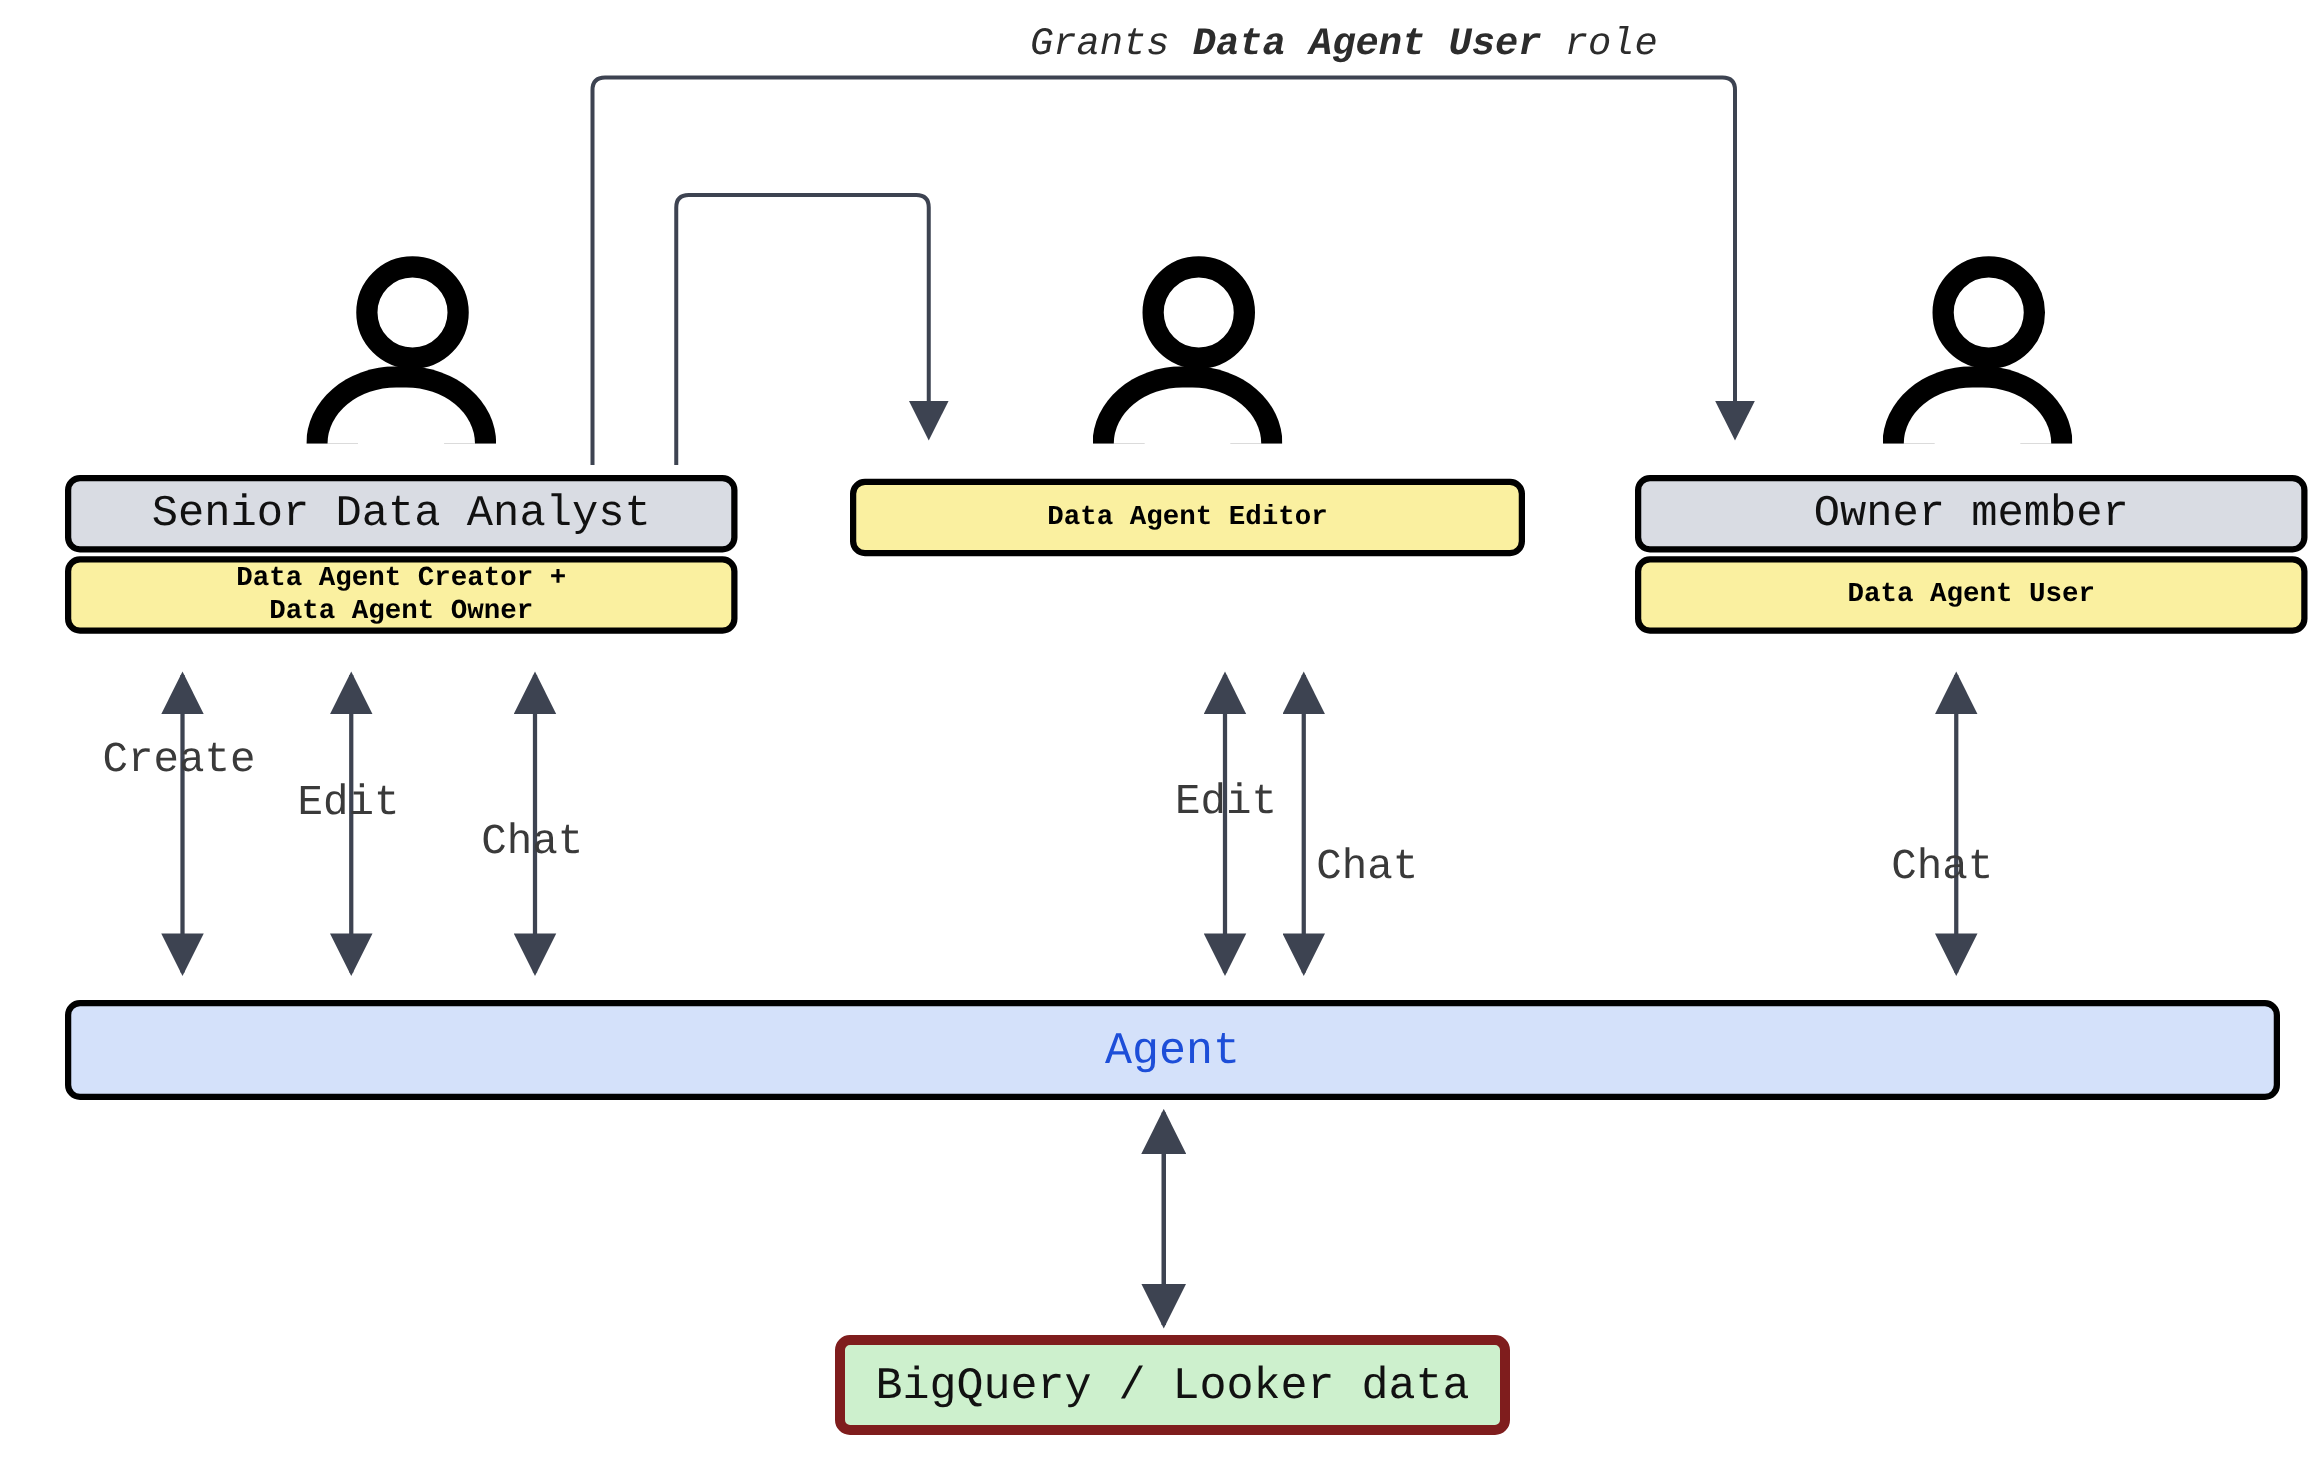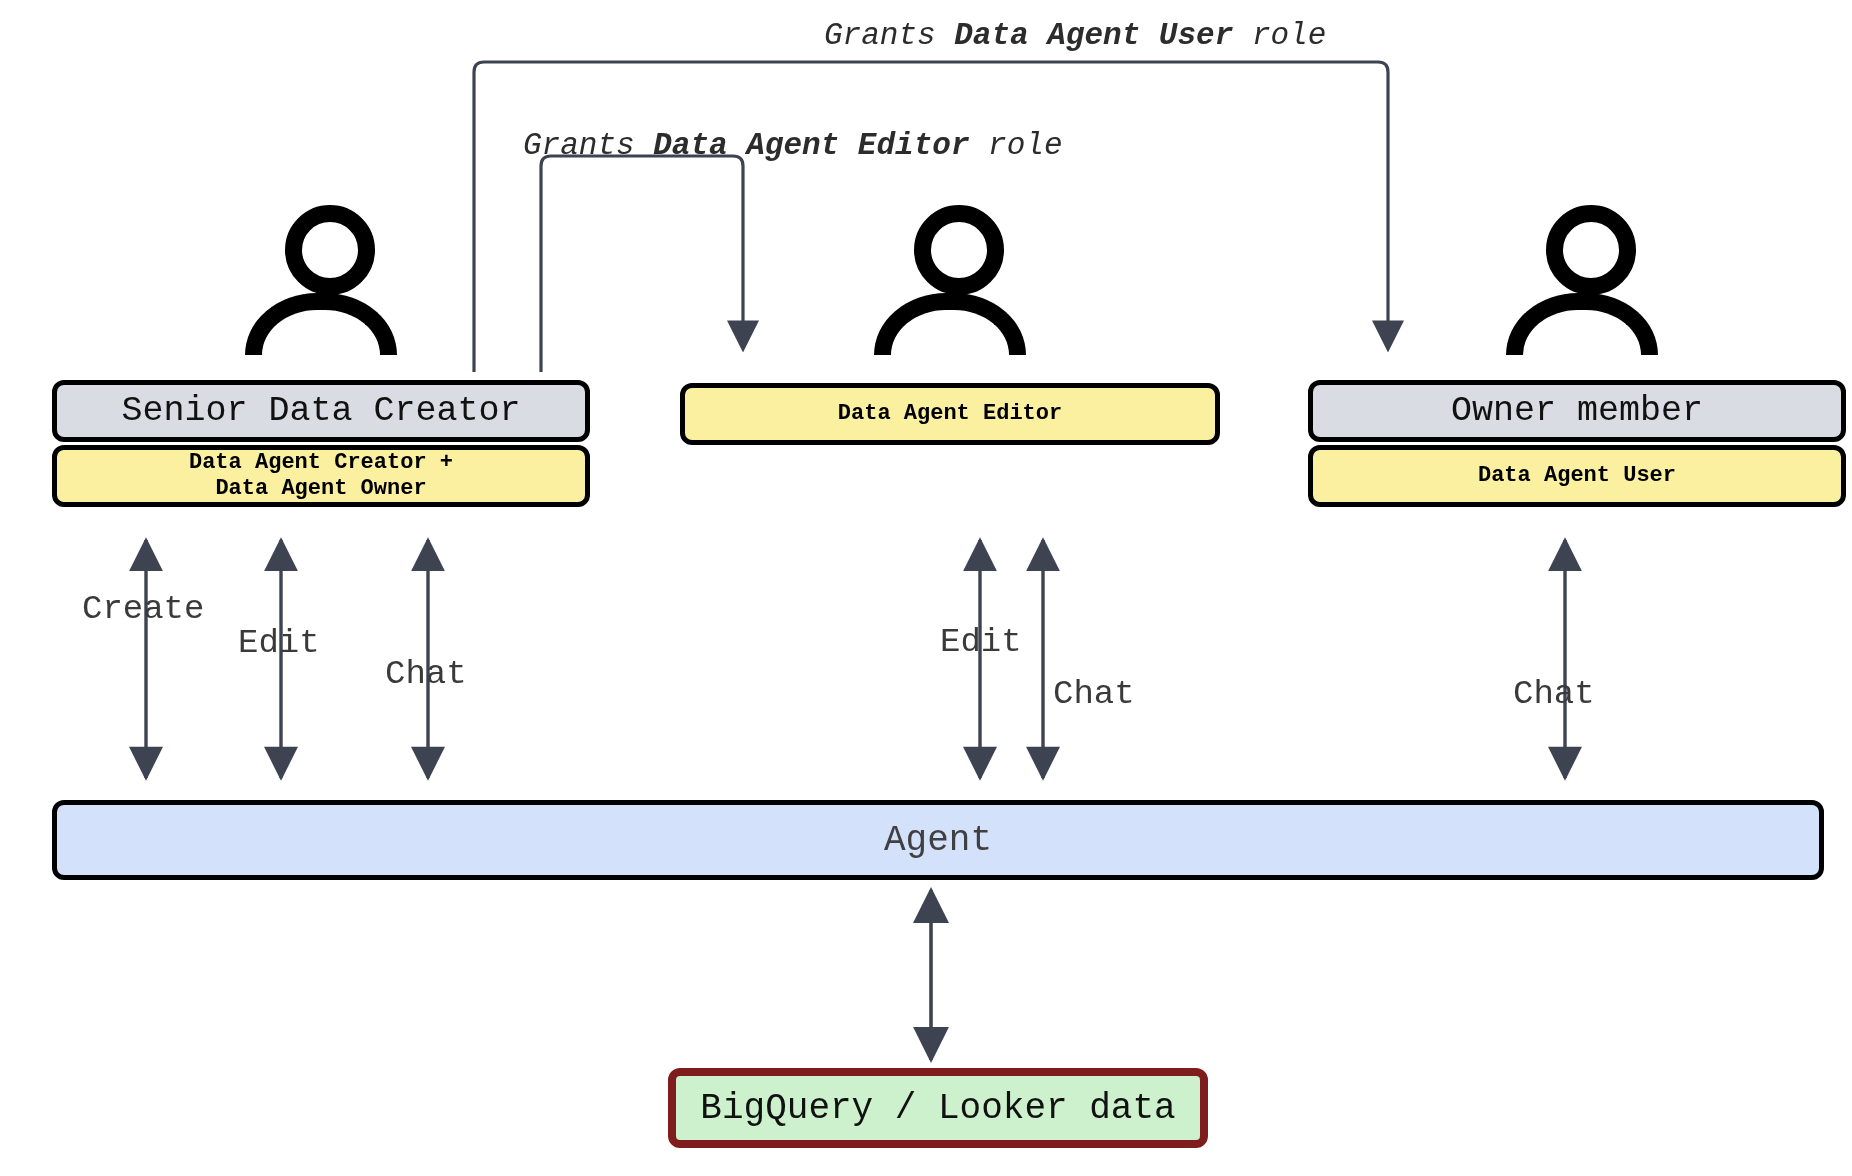--- a/index.html
+++ b/index.html
@@ -98,21 +98,21 @@
     width: 1772px;
     height: 80px;
     background: #d4e1fa;
     border: 5px solid #000000;
     border-radius: 12px;
     box-sizing: border-box;
     display: flex;
     align-items: center;
     justify-content: center;
     font-size: 36px;
-    color: #404040;
+    color: #1d4ed8;
   }
 
   .data-box {
     position: absolute;
     left: 668px;
     top: 1068px;
     width: 540px;
     height: 80px;
     background: #cdf0cd;
     border: 8px solid #7f1d1d;
@@ -187,31 +187,28 @@
 
     <g>
       <line x1="931" y1="890" x2="931" y2="1060" stroke="#3d4351" stroke-width="3.6" marker-end="url(#arrowFilled)" marker-start="url(#arrowFilledStart)"></line>
     </g>
   </svg>
 
   <div class="grant-label" style="left:824px; top:18px;">
     <span>Grants </span><b>Data Agent User</b><span> role</span>
   </div>
 
-  <div class="grant-label" style="left:523px; top:128px;">
-    <span>Grants </span><b>Data Agent Editor</b><span> role</span>
-  </div>
 
   <div class="person" style="left:241px; top:205px;">
     <div class="head"></div>
     <div class="body"></div>
   </div>
 
   <div class="group" style="left:52px; top:380px; width:538px;">
-    <div class="title-box">Senior Data Creator</div>
+    <div class="title-box">Senior Data Analyst</div>
     <div class="role-box two-line">
       <div>
         <div>Data Agent Creator +</div>
         <div>Data Agent Owner</div>
       </div>
     </div>
   </div>
 
   <div class="edge-label" style="left:82px; top:590px;text-align:right;">Create</div>
   <div class="edge-label" style="left:238px; top:624px;">Edit</div>

